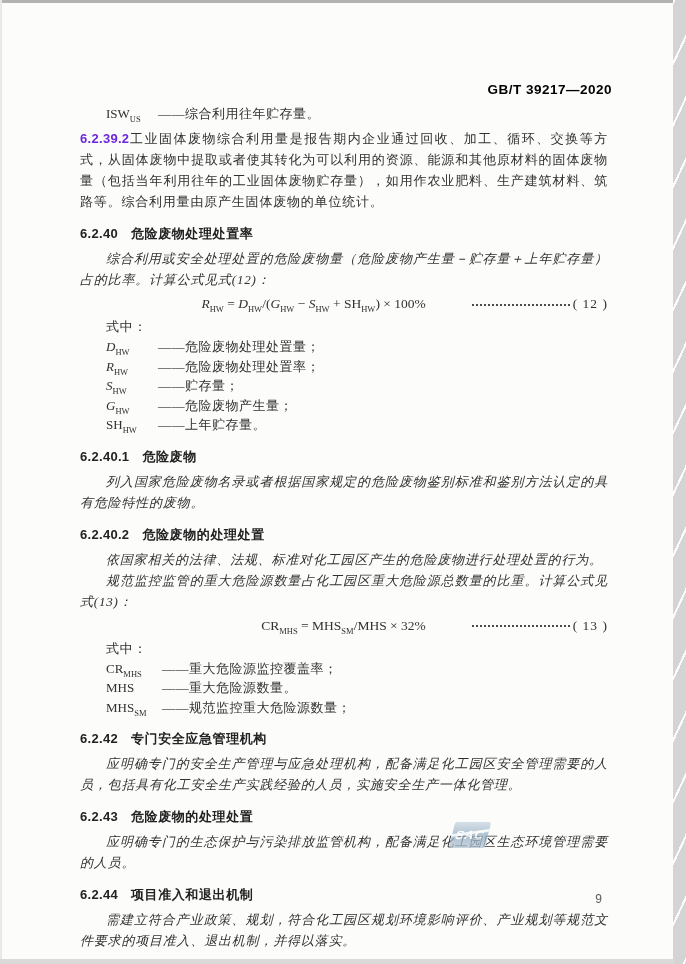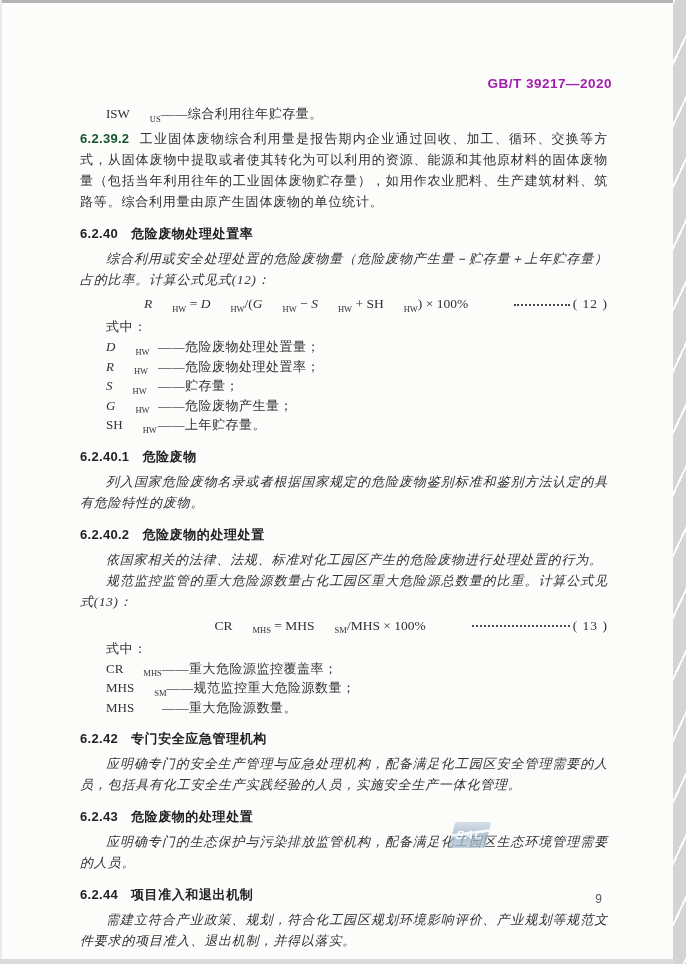--- a/index.html
+++ b/index.html
@@ -10,38 +10,38 @@
   }
   
   .edge-top{position:absolute;top:0;left:0;right:0;height:3px;background:#b3b3b3;}
   .edge-left{position:absolute;top:0;left:0;width:2px;height:100%;background:#e9e9e9;}
   .edge-bottom{position:absolute;bottom:0;left:0;right:12px;height:5px;background:#dadada;}
   .edge-right{
     position:absolute;top:0;right:0;width:13px;height:100%;background:#d4d4d4;
     background-image:repeating-linear-gradient(115deg,rgba(255,255,255,.95) 0 2px,rgba(255,255,255,0) 2px 26px);
   }
   .page-header{
-    position:absolute;top:76px;right:74px;
+    position:absolute;top:82px;right:74px;
     font-family:"Liberation Sans","DejaVu Sans",sans-serif;
-    font-weight:bold;font-size:13.5px;letter-spacing:.5px;color:#a21caf;
+    font-weight:bold;font-size:13.5px;letter-spacing:.5px;color:#000000;
   }
   main.content{
     position:absolute;left:80px;top:103px;width:528px;
     font-size:13px;line-height:21px;letter-spacing:.8px;
     text-align:justify;color:#313131;
   }
   .term-line{padding-left:26px;letter-spacing:.5px;}
   .term{display:inline-block;min-width:52px;letter-spacing:0;}
   .term.wide{min-width:56px;}
   .term em,.formula em{font-style:italic;font-family:"Liberation Serif",serif;}
-  sub{font-size:8.5px;line-height:0;letter-spacing:0;margin-left:20px;}
+  sub{font-size:8.5px;line-height:0;letter-spacing:0;}
   .num-para{margin-top:4px;}
   .bold-num{
     font-family:"Liberation Sans","DejaVu Sans",sans-serif;
-    font-weight:bold;color:#14532d;margin-right:10px;letter-spacing:.3px;
+    font-weight:bold;color:#6d28d9;letter-spacing:.3px;
   }
   .heading{
     font-family:Liberation Sans, sans-serif;
     font-weight:bold;color:#222;margin:11px 0 4px 0;letter-spacing:.6px;
     text-align:left;
   }
   .heading .h-num{margin-right:13px;letter-spacing:.3px;}
   .para{text-indent:2em;font-style:italic;}
   .where{padding-left:26px;}
   .vars{line-height:19.5px;margin-bottom:3px;}
@@ -133,35 +133,35 @@
 
   <div class="heading">
     <span class="h-num">6.2.40.2</span><span>危险废物的处理处置</span>
   </div>
   <div class="para">依国家相关的法律、法规、标准对化工园区产生的危险废物进行处理处置的行为。</div>
 
   <div class="para">规范监控监管的重大危险源数量占化工园区重大危险源总数量的比重。计算公式见式(13)：</div>
 
   <div class="formula-row">
     <span class="f-spacer"></span>
-    <span class="formula"><span>CR</span><sub>MHS</sub><span> = MHS</span><sub>SM</sub><span>/MHS × 100%</span></span>
+    <span class="formula"><span>CR</span><sub>MHS</sub><span> = MHS</span><sub>SM</sub><span>/MHS × 32%</span></span>
     <span class="leader"></span>
     <span class="eqno">( 13 )</span>
   </div>
 
   <div class="where">式中：</div>
   <div class="vars">
     <div class="term-line">
       <span class="term wide"><span>CR</span><sub>MHS</sub></span><span>——重大危险源监控覆盖率；</span>
     </div>
     <div class="term-line">
-      <span class="term wide"><span>MHS</span><sub>SM</sub></span><span>——规范监控重大危险源数量；</span>
+      <span class="term wide"><span>MHS</span><sub></sub></span><span>——重大危险源数量。</span>
     </div>
     <div class="term-line">
-      <span class="term wide"><span>MHS</span><sub></sub></span><span>——重大危险源数量。</span>
+      <span class="term wide"><span>MHS</span><sub>SM</sub></span><span>——规范监控重大危险源数量；</span>
     </div>
   </div>
 
   <div class="heading">
     <span class="h-num">6.2.42</span><span>专门安全应急管理机构</span>
   </div>
   <div class="para">应明确专门的安全生产管理与应急处理机构，配备满足化工园区安全管理需要的人员，包括具有化工安全生产实践经验的人员，实施安全生产一体化管理。</div>
 
   <div class="heading">
     <span class="h-num">6.2.43</span><span>危险废物的处理处置</span>

